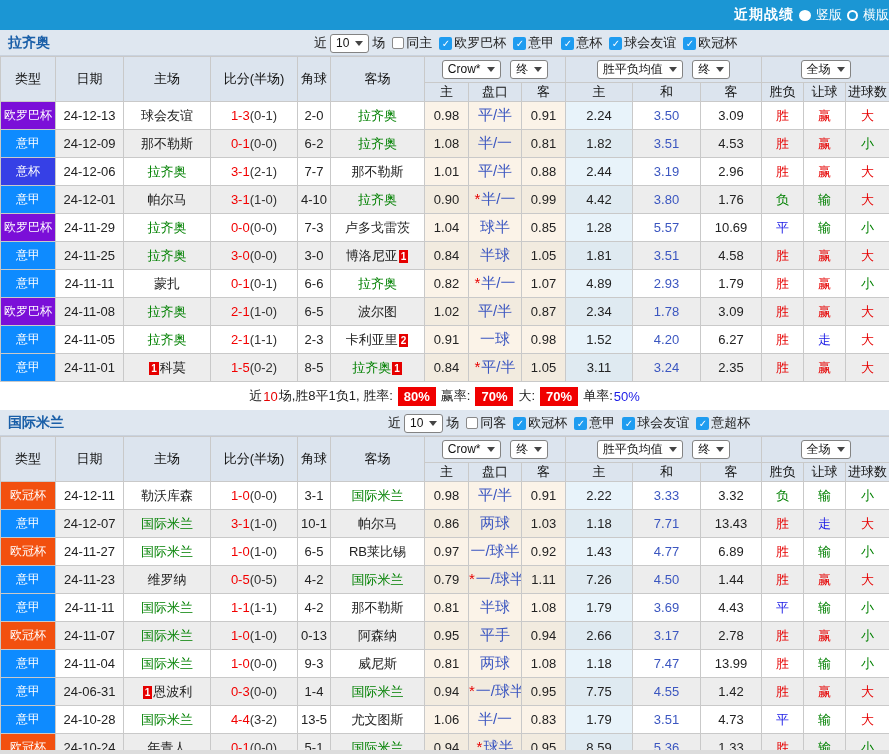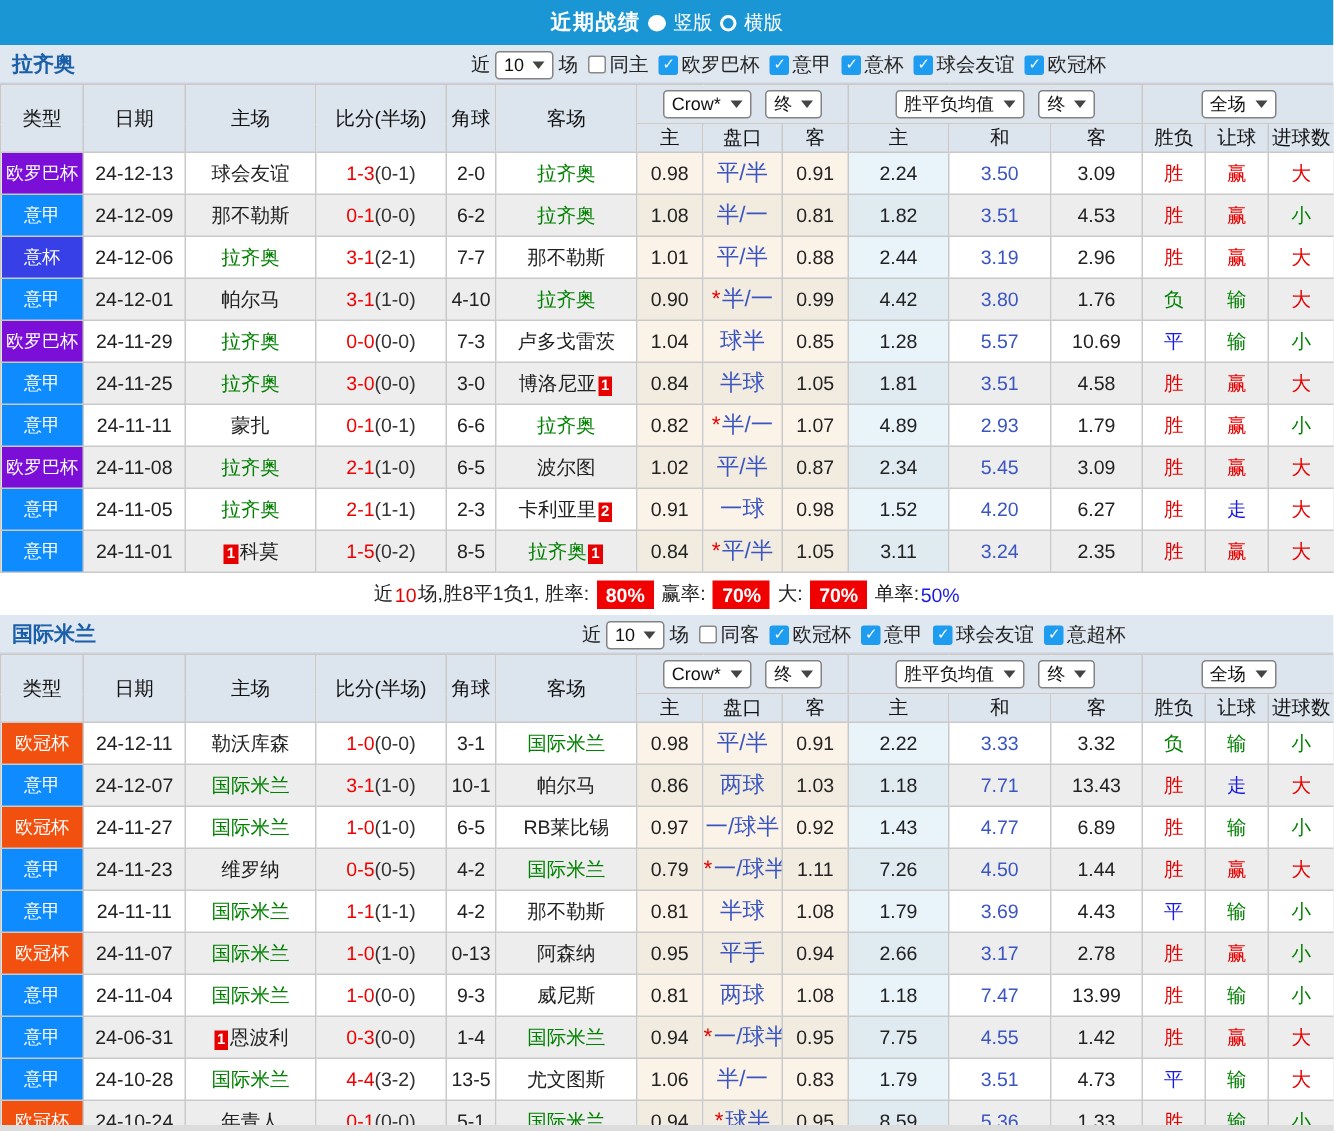--- a/index.html
+++ b/index.html
@@ -5,21 +5,21 @@
   * { box-sizing: border-box; margin: 0; padding: 0; }
   html,body { width: 889px; height: 754px; }
   body {
     font-family: "Liberation Sans", "DejaVu Sans", sans-serif;
     background: #fff; overflow: hidden; position: relative;
     color: #222;
   }
   
   .titlebar {
     height: 30px; background: var(--c-titlebar, #1B96D4);
-    display: flex; align-items: center; justify-content: center; gap: 5px;
+    display: flex; align-items: center; justify-content: flex-end; gap: 5px;
     color: #fff;
   }
   .titlebar .title { font-size: 14px; font-weight: bold; letter-spacing: 1px; }
   .rlabel { font-size: 13px; cursor: default; }
   .radio { display: inline-block; border-radius: 50%; }
   .radio.filled { width: 12px; height: 11px; background: #fff; }
   .radio.empty  { width: 11px; height: 11px; border: 2px solid #fff; }
   
   .sechead {
     position: relative; height: 26px; background: var(--c-secbar, #DFE7F0);
@@ -300,21 +300,21 @@
           <td class="type" style="background:#7B0FD8">欧罗巴杯</td>
           <td>24-11-08</td>
           <td><span class="focus">拉齐奥</span></td>
           <td><span class="ft">2-1</span><span class="ht">(1-0)</span></td>
           <td>6-5</td>
           <td><span class="">波尔图</span></td>
           <td class="ah">1.02</td>
           <td class="ah line">平/半</td>
           <td class="ah">0.87</td>
           <td class="euh">2.34</td>
-          <td class="eud">5.45</td>
+          <td class="eud">1.78</td>
           <td>3.09</td>
           <td style="color:#E60000">胜</td>
           <td style="color:#E60000">赢</td>
           <td style="color:#E60000">大</td>
         </tr>
         <tr>
           <td class="type" style="background:#0E8BFF">意甲</td>
           <td>24-11-05</td>
           <td><span class="focus">拉齐奥</span></td>
           <td><span class="ft">2-1</span><span class="ht">(1-1)</span></td>

